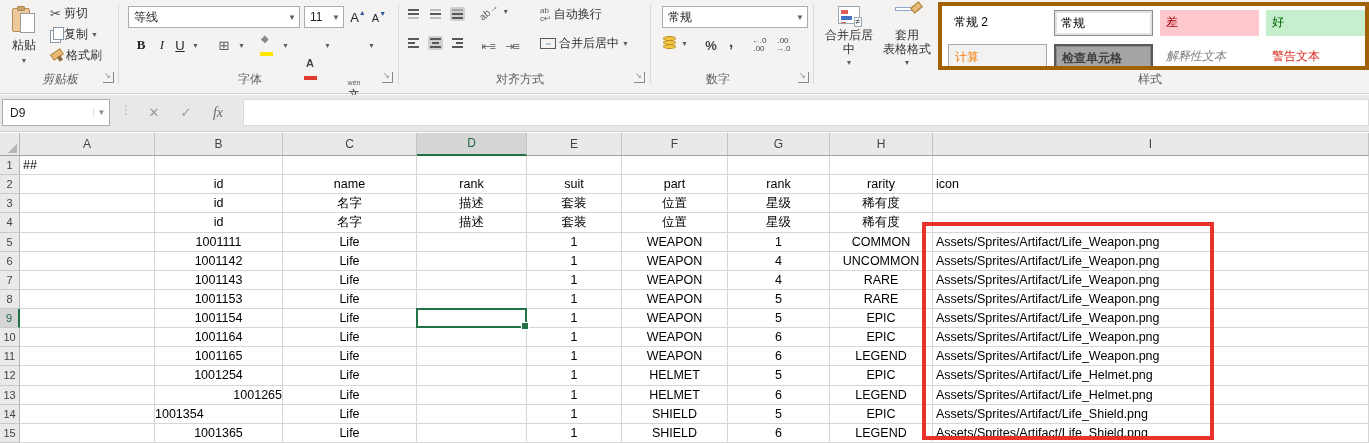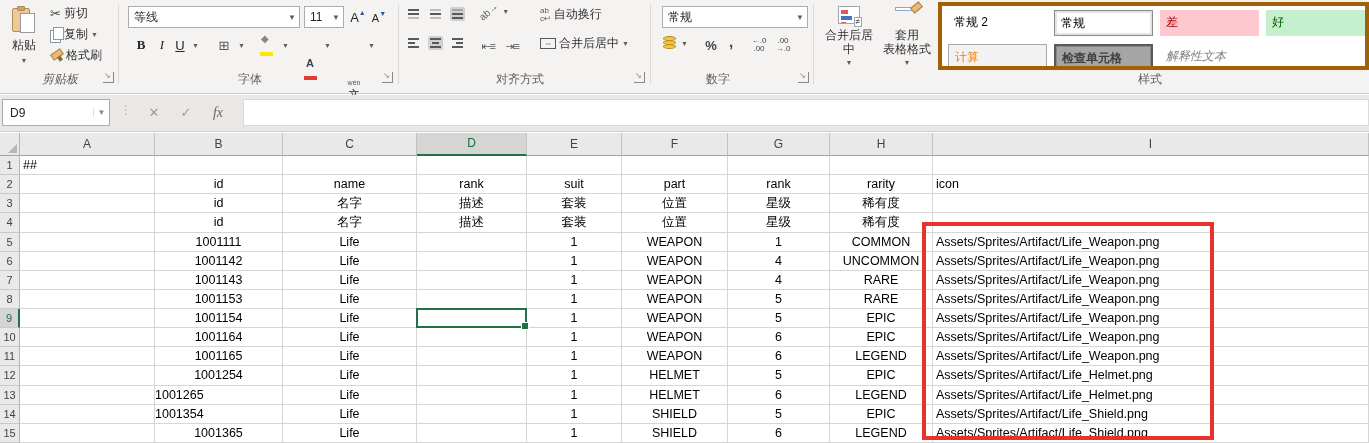--- a/index.html
+++ b/index.html
@@ -279,20 +279,21 @@
     <div id="style-gallery">
       <span class="sliver-yellow"></span>
       <span class="sliver-orange"></span>
     <div class="stylecell st-plain" style="left: 6px; top: 4px;">常规 2</div>
         <div class="stylecell st-selected" style="left: 112px; top: 4px;">常规</div>
         <div class="stylecell st-bad" style="left: 218px; top: 4px;">差</div>
         <div class="stylecell st-good" style="left: 324px; top: 4px;">好</div>
         <div class="stylecell st-calc" style="left: 6px; top: 38px;">计算</div>
         <div class="stylecell st-check" style="left: 112px; top: 38px;">检查单元格</div>
         <div class="stylecell st-expl" style="left: 218px; top: 38px;">解释性文本</div>
+        <div class="stylecell st-warn" style="left: 324px; top: 38px;">警告文本</div>
       </div>
     <div class="glabel" style="left:1120px; width:60px;">样式</div>
   </div>
 
   <div id="fbar">
     <div id="name-box">
       <span class="nval">D9</span>
       <span class="ndrop">▼</span>
     </div>
     <span class="fdots">⋮</span>
@@ -437,21 +438,21 @@
         <div class="cell" style="left: 155px; width: 128px; top: 233px; height: 20px; line-height: 19px; text-align: center;">1001254</div>
         <div class="cell" style="left: 283px; width: 134px; top: 233px; height: 20px; line-height: 19px; text-align: center;">Life</div>
         <div class="cell" style="left: 417px; width: 110px; top: 233px; height: 20px; line-height: 19px; text-align: center;"></div>
         <div class="cell" style="left: 527px; width: 95px; top: 233px; height: 20px; line-height: 19px; text-align: center;">1</div>
         <div class="cell" style="left: 622px; width: 106px; top: 233px; height: 20px; line-height: 19px; text-align: center;">HELMET</div>
         <div class="cell" style="left: 728px; width: 102px; top: 233px; height: 20px; line-height: 19px; text-align: center;">5</div>
         <div class="cell" style="left: 830px; width: 103px; top: 233px; height: 20px; line-height: 19px; text-align: center;">EPIC</div>
         <div class="cell" style="left: 933px; width: 436px; top: 233px; height: 20px; line-height: 19px; text-align: left; padding-left: 3px;">Assets/Sprites/Artifact/Life_Helmet.png</div>
         <div class="rowhead" style="top: 253px; height: 19px; line-height: 18px;">13</div>
         <div class="cell" style="left: 20px; width: 135px; top: 253px; height: 19px; line-height: 18px; text-align: left; padding-left: 3px;"></div>
-        <div class="cell" style="left: 155px; width: 128px; top: 253px; height: 19px; line-height: 18px; text-align: left;">1001265</div>
+        <div class="cell" style="left: 155px; width: 128px; top: 253px; height: 19px; line-height: 18px; text-align: right;">1001265</div>
         <div class="cell" style="left: 283px; width: 134px; top: 253px; height: 19px; line-height: 18px; text-align: center;">Life</div>
         <div class="cell" style="left: 417px; width: 110px; top: 253px; height: 19px; line-height: 18px; text-align: center;"></div>
         <div class="cell" style="left: 527px; width: 95px; top: 253px; height: 19px; line-height: 18px; text-align: center;">1</div>
         <div class="cell" style="left: 622px; width: 106px; top: 253px; height: 19px; line-height: 18px; text-align: center;">HELMET</div>
         <div class="cell" style="left: 728px; width: 102px; top: 253px; height: 19px; line-height: 18px; text-align: center;">6</div>
         <div class="cell" style="left: 830px; width: 103px; top: 253px; height: 19px; line-height: 18px; text-align: center;">LEGEND</div>
         <div class="cell" style="left: 933px; width: 436px; top: 253px; height: 19px; line-height: 18px; text-align: left; padding-left: 3px;">Assets/Sprites/Artifact/Life_Helmet.png</div>
         <div class="rowhead" style="top: 272px; height: 19px; line-height: 18px;">14</div>
         <div class="cell" style="left: 20px; width: 135px; top: 272px; height: 19px; line-height: 18px; text-align: left; padding-left: 3px;"></div>
         <div class="cell" style="left: 155px; width: 128px; top: 272px; height: 19px; line-height: 18px; text-align: left;">1001354</div>

